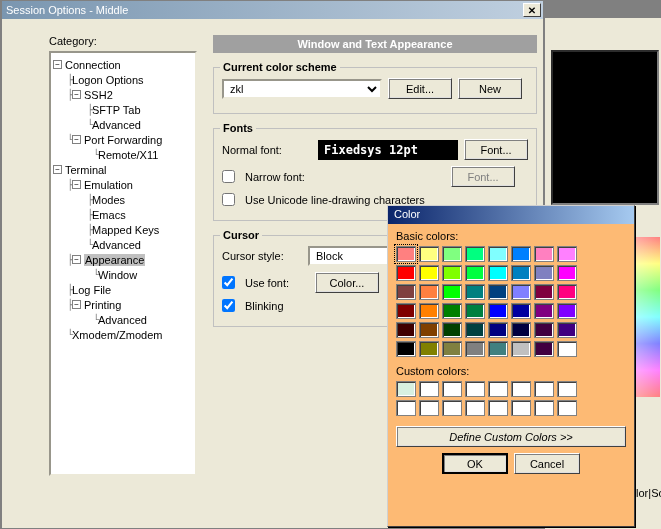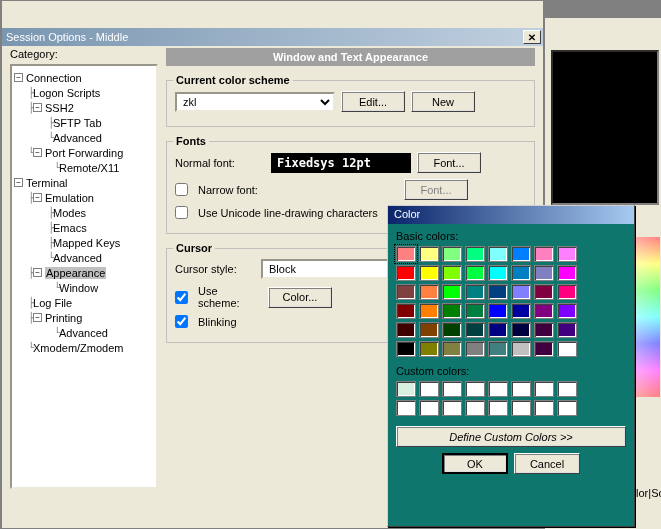--- a/index.html
+++ b/index.html
@@ -21,40 +21,40 @@
 }
 .titlebar {
   height: 18px;
   background: linear-gradient(to right, #7a96b0, #c0d0e0);
   color: #fff;
   font-size: 11px;
   display: flex;
   align-items: center;
   justify-content: space-between;
   padding: 0 2px 0 4px;
-  margin-top: 27px;
 }
 .close-btn {
   width: 18px; height: 14px;
   background: #ece9d8;
   border: 1px solid #fff;
   border-right-color: #404040;
   border-bottom-color: #404040;
   display: flex;
   align-items: center;
   justify-content: center;
   font-weight: bold;
   color: #000;
   font-size: 10px;
   cursor: pointer;
 }
 .body-area {
-  padding: 2px 8px;
+  padding: 16px 8px;
   display: flex;
-  gap: 8px;
+  gap: 16px;
+  margin-left: 39px;
 }
 .category-label { font-size: 11px; margin-bottom: 4px; }
 .tree-panel {
   width: 148px;
   height: 425px;
   background: #fff;
   border: 2px inset #ece9d8;
   padding: 4px 2px;
   font-size: 11px;
   overflow: hidden;
@@ -158,21 +158,21 @@
   width: 108px; height: 155px;
   background: #000;
   border: 2px inset #808080;
 }
 
 .color-dialog {
   position: absolute;
   left: 387px; top: 205px;
   width: 248px;
   height: 322px;
-  background: #0f766e;
+  background: #fdba74;
   border: 1px solid #404040;
   border-top-color: #d0d0d0;
   border-left-color: #d0d0d0;
   box-shadow: 1px 1px 0 #000;
 }
 .color-titlebar {
   height: 18px;
   background: linear-gradient(to right, #0a246a, #a6caf0);
   color: #fff;
   padding: 2px 6px;
@@ -256,21 +256,21 @@
   <div class="body-area">
     <div>
       <div class="category-label">Category:</div>
       <div class="tree-panel">
         <div class="tree-line">
             <span class="expando">−</span>
             <span>Connection</span>
           </div>
         <div class="tree-line" style="padding-left:14px">
             <span class="tree-connector">├ </span>
-            <span>Logon Scripts</span>
+            <span>Logon Options</span>
           </div>
         <div class="tree-line" style="padding-left:14px">
             <span class="tree-connector">├</span>
             <span class="expando">−</span>
             <span>SSH2</span>
           </div>
         <div class="tree-line" style="padding-left:34px">
             <span class="tree-connector">├ </span>
             <span>SFTP Tab</span>
           </div>
@@ -376,21 +376,21 @@
       <div class="groupbox">
         <span class="groupbox-title">Cursor</span>
         <div class="row">
           <span style="width:80px">Cursor style:</span>
           <select class="combo" style="width:150px">
             <option>Block</option>
           </select>
         </div>
         <div class="row">
           <input type="checkbox" checked="" style="">
-          <span style="width:64px">Use scheme:</span>
+          <span style="width:64px">Use font:</span>
           <button class="btn">Color...</button>
         </div>
         <div class="row">
           <input type="checkbox" checked="" style="">
           <span>Blinking</span>
         </div>
       </div>
     </div>
   </div>
 </div>

